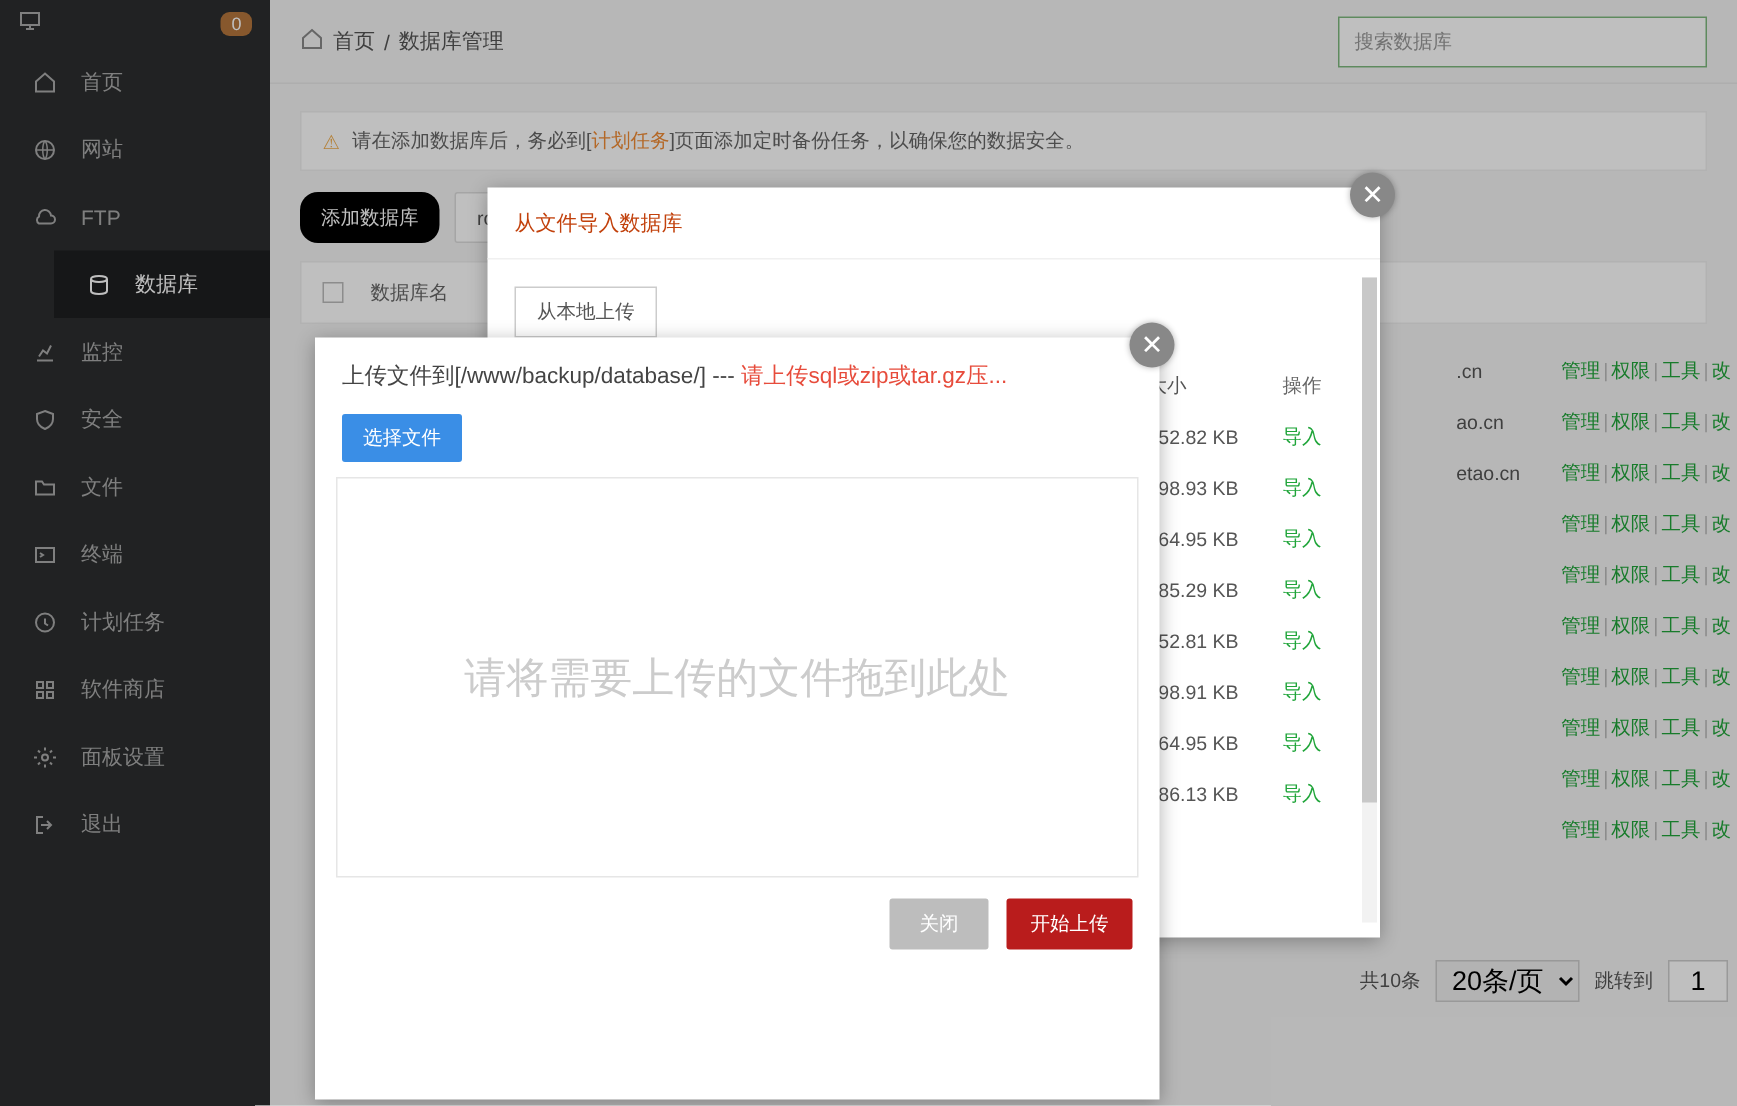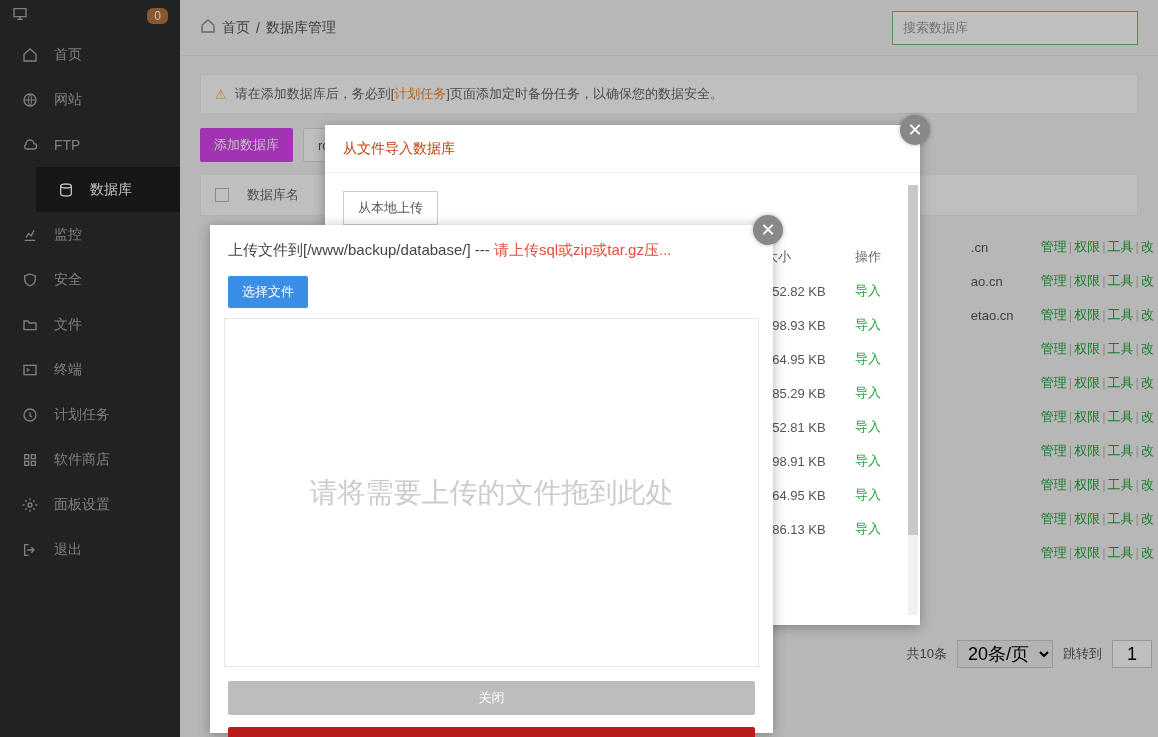--- a/index.html
+++ b/index.html
@@ -16,21 +16,21 @@
 .breadcrumb { height: 56px; display: flex; align-items: center; padding: 0 20px; font-size: 14px; color: #555; justify-content: space-between; border-bottom: 1px solid #e8e8e8; }
 .breadcrumb .left { display: flex; align-items: center; gap: 6px; }
 .search-box { border: 1px solid #7eb87e; background: #fff; height: 34px; width: 246px; padding: 0 10px; font-size: 13px; color: #999; display: flex; align-items: center; }
 
 .content { padding: 18px 20px; }
 .warning { background: #fff; border: 1px solid #eee; padding: 10px 14px; font-size: 13px; color: #666; display: flex; align-items: center; gap: 8px; margin-bottom: 14px; }
 .warning .warn-icon { color: #f0ad4e; }
 .warning .lnk { color: #f08b34; }
 
 .toolbar { display: flex; gap: 10px; margin-bottom: 12px; }
-.btn-green { background: #d946ef; color: #fff; border: none; padding: 8px 14px; font-size: 13px; cursor: pointer; border-radius: 2px; }
+.btn-green { background: #000000; color: #fff; border: none; padding: 8px 14px; font-size: 13px; cursor: pointer; border-radius: 12px; }
 .btn-outline { background: #fff; border: 1px solid #ddd; padding: 8px 14px; font-size: 13px; cursor: pointer; border-radius: 2px; color: #555; }
 
 .table-head { background: #fff; border: 1px solid #eee; display: flex; align-items: center; height: 42px; padding: 0 14px; font-size: 13px; color: #666; gap: 18px; }
 .checkbox { width: 14px; height: 14px; border: 1px solid #bbb; }
 
 .right-col { position: absolute; right: 0; top: 230px; width: 272px; font-size: 13px; }
 .right-row { display: flex; align-items: center; height: 34px; color: #333; gap: 10px; justify-content: flex-end; padding-right: 4px; }
 .right-row .dm { width: 60px; color: #555; text-align: left; overflow: hidden; }
 .right-row .ops { color: #20a53a; }
 .right-row .ops span { cursor: pointer; }
@@ -49,22 +49,22 @@
 .btn-local { border: 1px solid #ccc; background: #fff; padding: 7px 14px; font-size: 13px; cursor: pointer; color: #555; }
 .modal1-scroll { position: absolute; right: 2px; top: 60px; width: 10px; height: 430px; background: #f2f2f2; }
 .modal1-scroll .thumb { position: absolute; top: 0; width: 10px; height: 350px; background: #c8c8c8; }
 .modal1 .footer-note { position: absolute; bottom: 12px; left: 18px; font-size: 13px; color: #999; }
 
 .modal2 { position: absolute; left: 210px; top: 225px; width: 563px; height: 508px; background: #fff; box-shadow: 0 2px 12px rgba(0,0,0,0.3); }
 .modal2-close { position: absolute; right: -10px; top: -10px; width: 30px; height: 30px; border-radius: 50%; background: #888; color: #fff; display: flex; align-items: center; justify-content: center; font-size: 18px; cursor: pointer; box-shadow: 0 0 4px rgba(0,0,0,0.3); }
 .modal2-header { padding: 16px 18px 10px; font-size: 15px; color: #444; }
 .modal2-header .warn { color: #e74c3c; }
 .btn-blue { background: #3a8ee6; color: #fff; border: none; padding: 7px 14px; font-size: 13px; margin: 6px 18px 10px; cursor: pointer; border-radius: 2px; }
-.dropzone { margin: 0 14px; border: 1px solid #e6e6e6; height: 349px; display: flex; align-items: center; justify-content: center; font-size: 28px; color: #ccc; }
-.modal2-footer { display: flex; justify-content: flex-end; gap: 12px; padding: 14px 18px; flex-direction: column; }
+.dropzone { margin: 0 14px; border: 1px solid #e6e6e6; height: 267px; display: flex; align-items: center; justify-content: center; font-size: 28px; color: #ccc; }
+.modal2-footer { display: flex; justify-content: flex-end; gap: 12px; padding: 14px 18px; }
 .btn-gray { background: #bdbdbd; color: #fff; border: none; padding: 8px 20px; font-size: 13px; cursor: pointer; border-radius: 2px; }
 .btn-green2 { background: #b91c1c; color: #fff; border: none; padding: 8px 16px; font-size: 13px; cursor: pointer; border-radius: 2px; }
 
 .filelist { position: absolute; left: 765px; top: 240px; width: 120px; font-size: 13px; }
 .filelist .fh { color: #666; height: 34px; display: flex; align-items: center; gap: 20px; }
 .filelist .fr { height: 34px; display: flex; align-items: center; gap: 20px; }
 .filelist .sz { width: 70px; color: #555; }
 .filelist .imp { color: #20a53a; cursor: pointer; }
 
 svg { width: 16px; height: 16px; fill: currentColor; }

